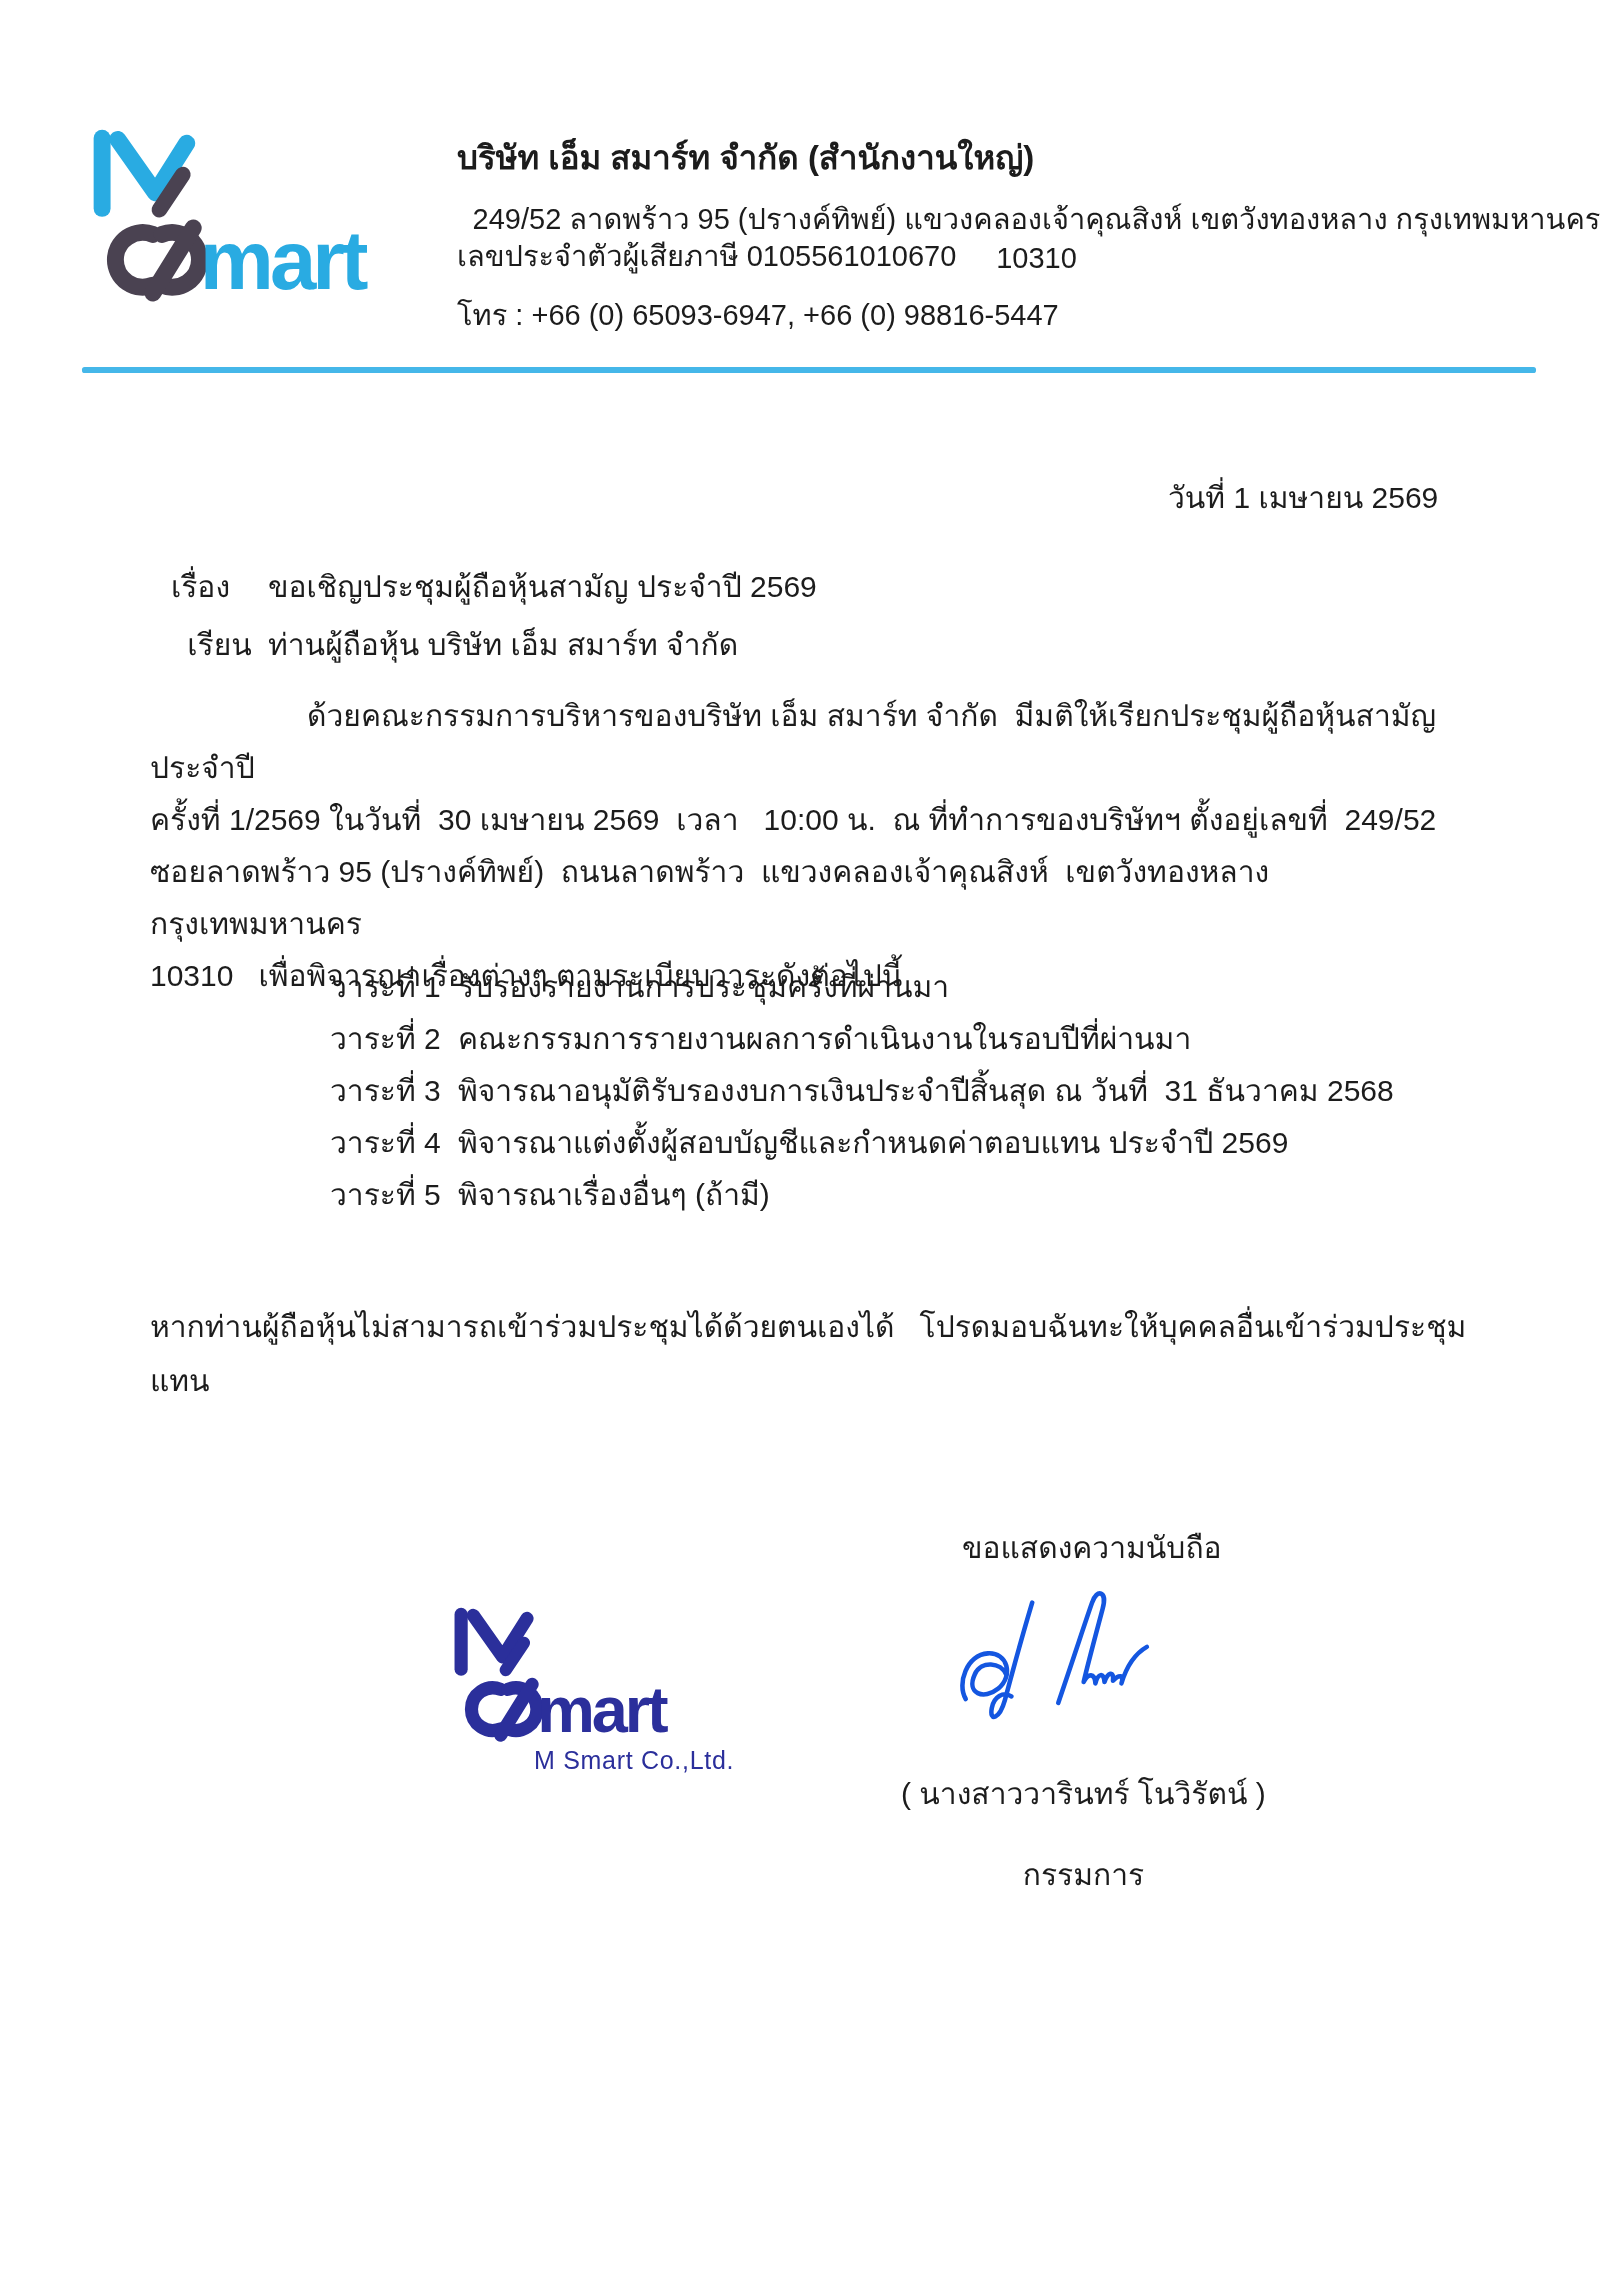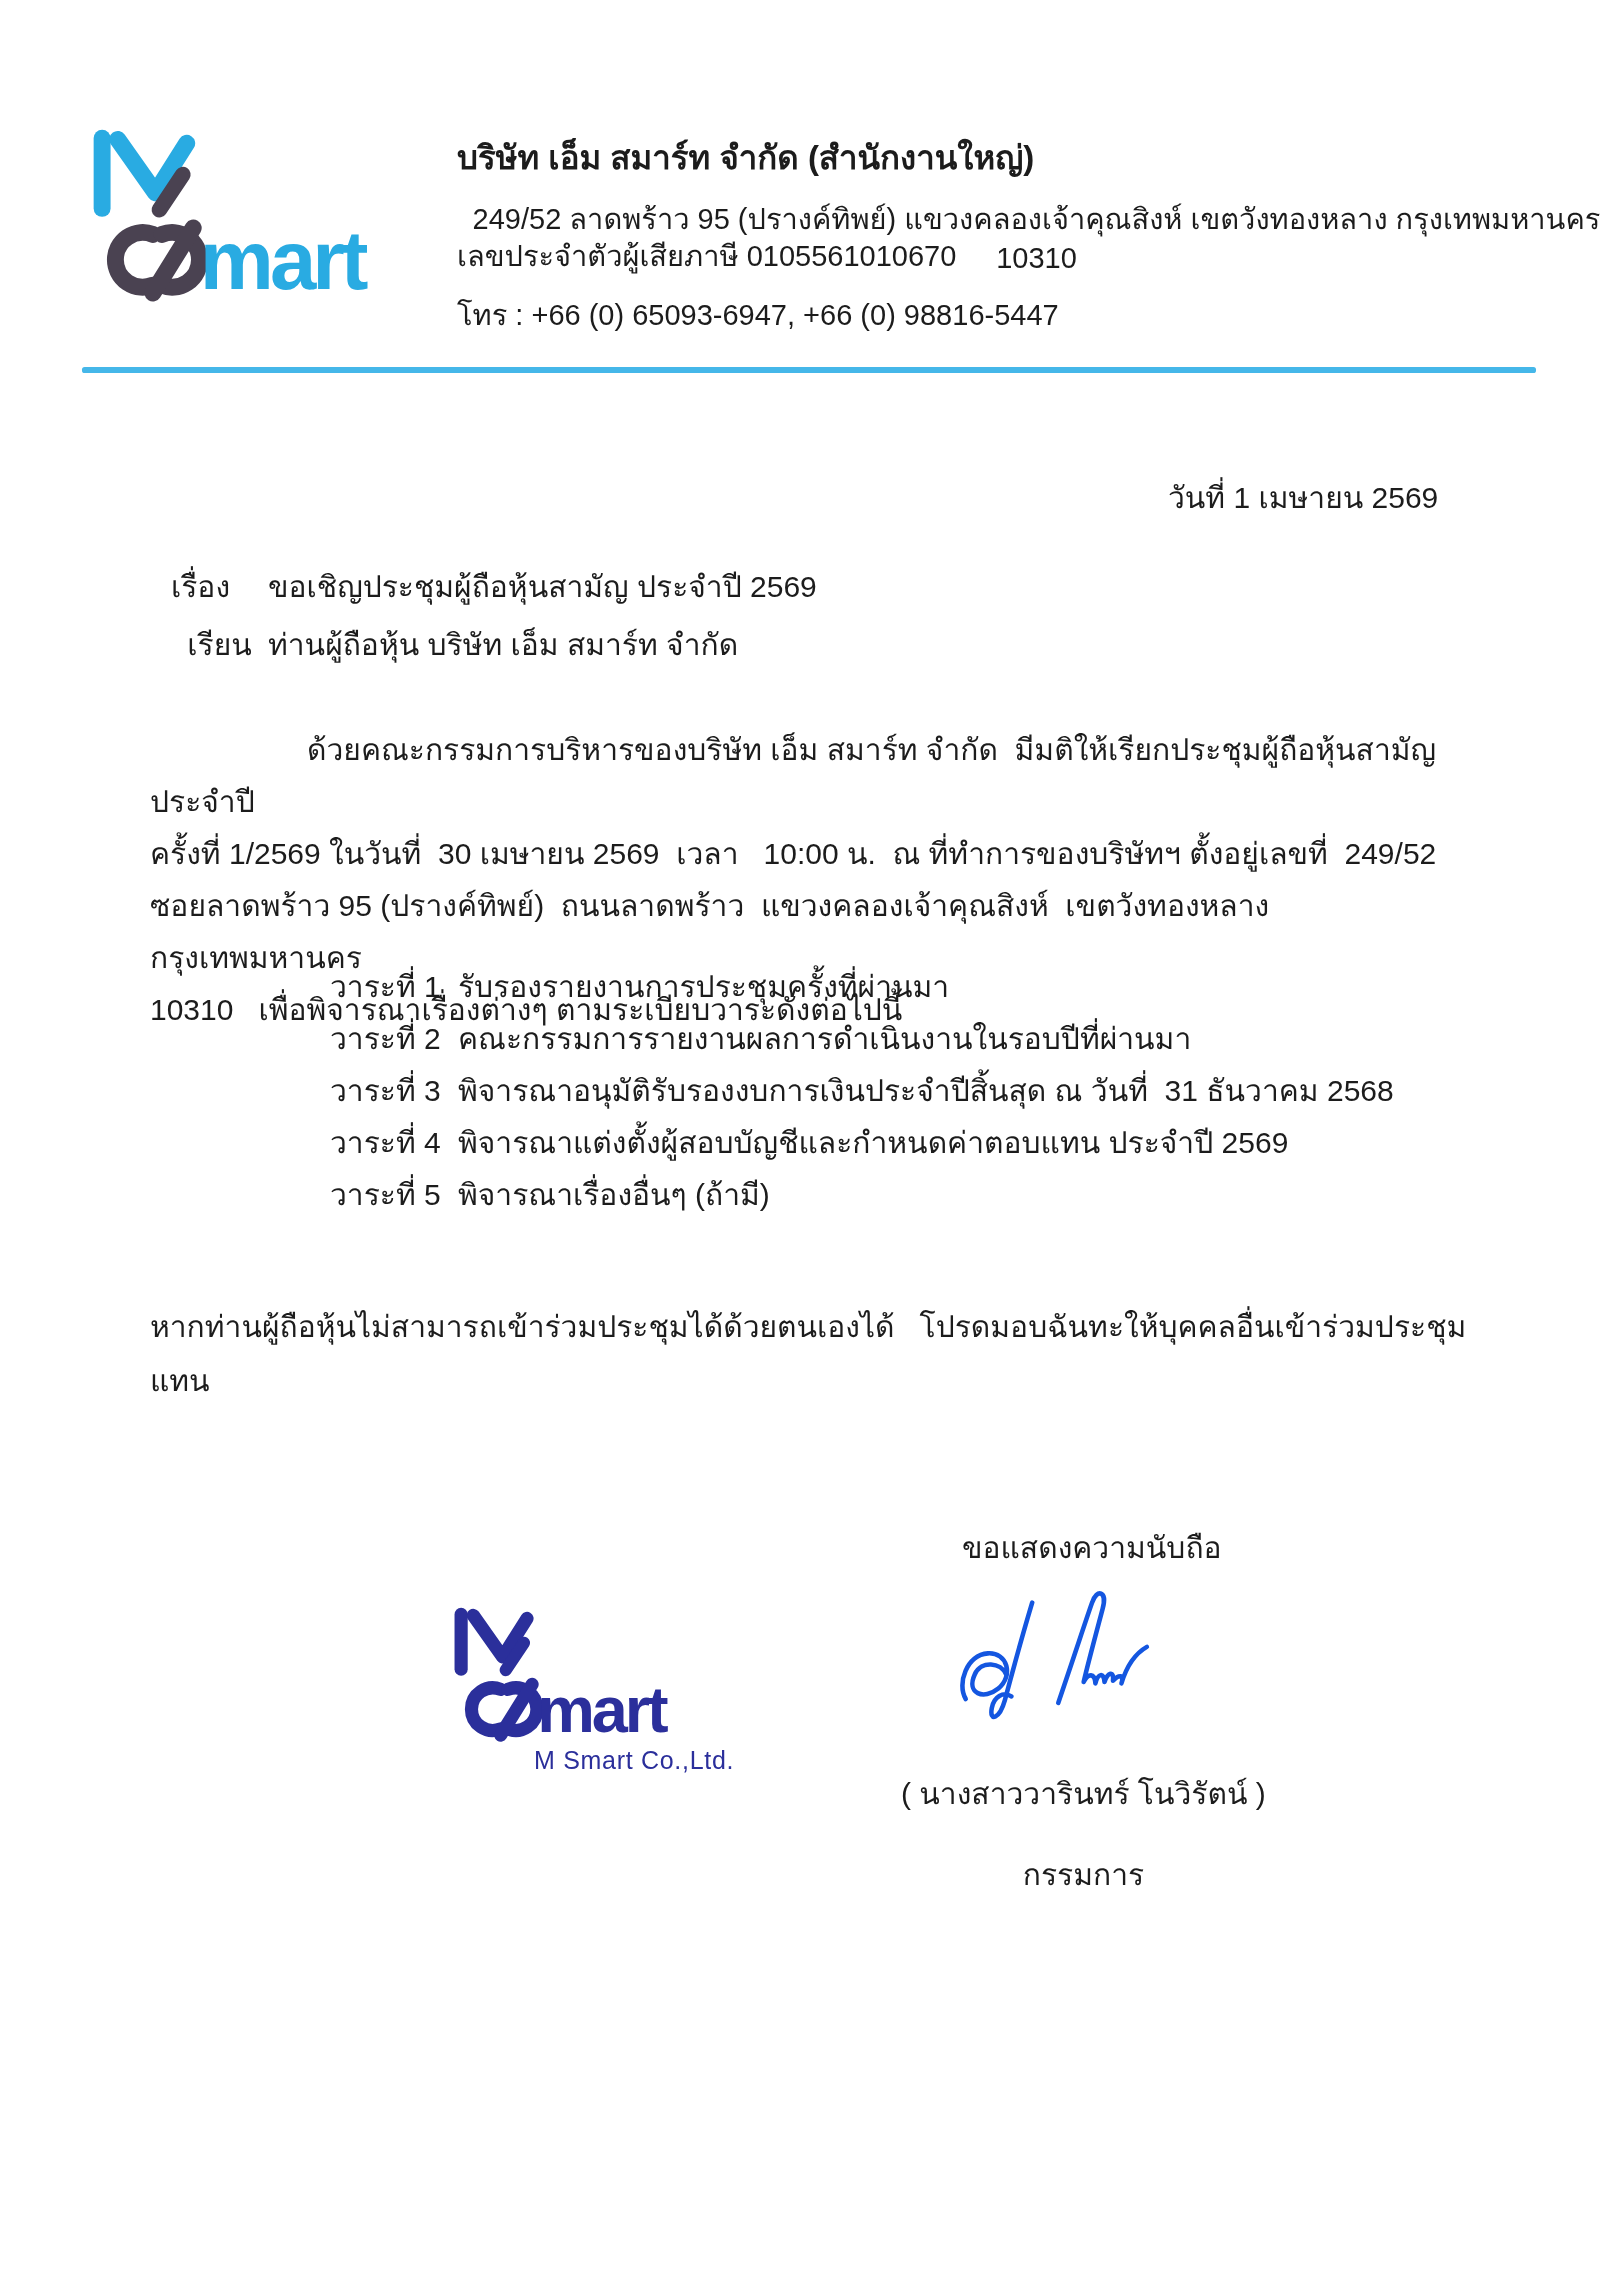--- a/index.html
+++ b/index.html
@@ -29,21 +29,21 @@
   .hdr-phone{left:457px;top:292px;font-size:29px;}
   .rule{left:82px;top:367px;width:1454px;height:5.9px;background:var(--rule-blue);border-radius:2.6px;}
 
   
   .date-line{left:1168px;top:474px;font-size:30px;}
   .subject-row{left:171px;top:563px;font-size:30px;}
   .subject-row .lbl{display:inline-block;min-width:97px;}
   .to-row{left:171px;top:621px;font-size:30px;}
   .to-row .lbl{display:inline-block;min-width:97px;text-align:center;}
 
-  .body-para{left:150px;top:724px;width:1331px;font-size:30px;}
+  .body-para{left:150px;top:690px;width:1331px;font-size:30px;}
   .body-para .ln{line-height:52px;}
   .body-para .ln.indent{text-indent:157px;}
 
   .agenda{left:330px;top:961px;font-size:30px;}
   .agenda .item{line-height:52px;}
   .agenda .alabel{display:inline-block;width:128px;}
 
   .closing{left:150px;top:1300px;width:1331px;font-size:30px;}
   .closing .ln{line-height:54px;}
   .closing .ln.indent{text-indent:157px;}

